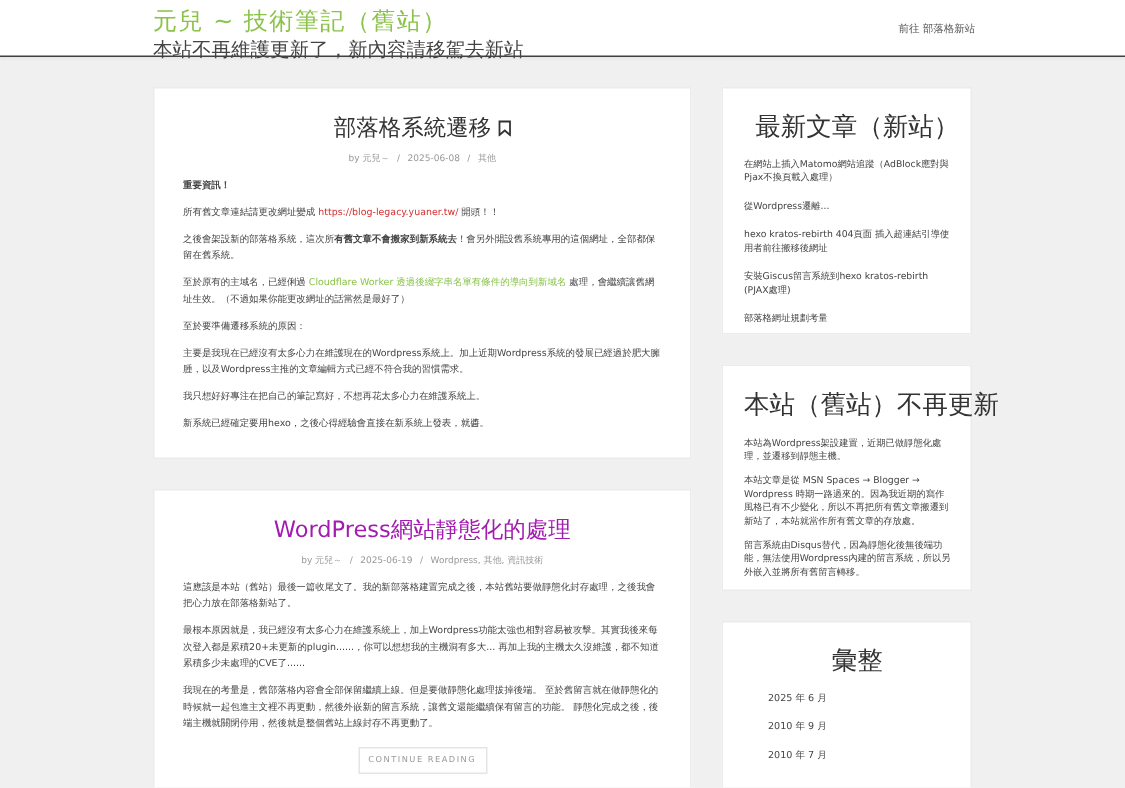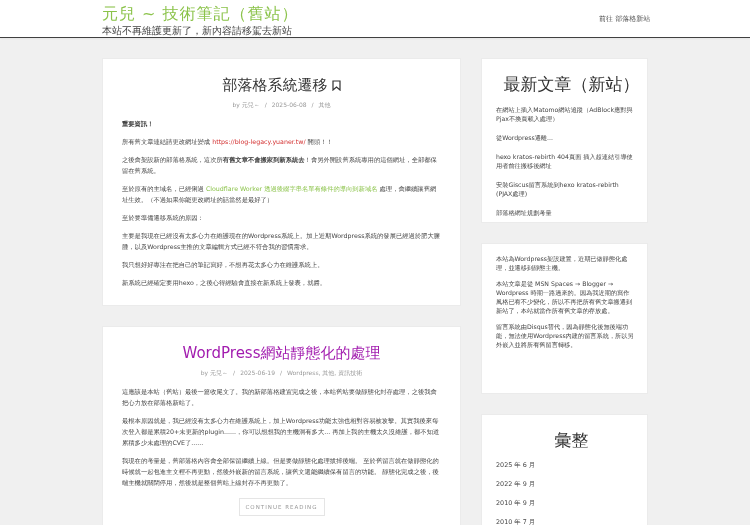--- a/index.html
+++ b/index.html
@@ -16,21 +16,21 @@
     border-bottom: 1px solid #404040;
     box-shadow: 0 1px 2px rgba(0,0,0,0.05);
   }
   .site-title {
     position: absolute; left: 102px; top: 4px;
     font-size: 16px; color: #8bc34a; letter-spacing: 1px;
     white-space: nowrap;
   }
   .site-desc {
     position: absolute; left: 102px; top: 24px;
-    font-size: 10px; color: #444; white-space: nowrap;
+    font-size: 13px; color: #444; white-space: nowrap;
   }
   .nav-link {
     position: absolute; left: 599px; top: 14px;
     font-size: 7px; color: #555; white-space: nowrap; text-decoration: none;
   }
 
   .card {
     position: absolute; background: #fff;
     border: 1px solid #ebebeb;
   }
@@ -78,21 +78,21 @@
     text-align: center;
   }
   .w-list { list-style: none; padding: 0 12px 0 14px; margin-top: 9px; }
   .w-list li {
     font-size: 6.2px; line-height: 9px; color: #444; margin-bottom: 10px;
   }
   .w-list li a { color: #444; text-decoration: none; }
   .w-text { padding: 0 12px 0 14px; margin-top: 10px; }
   .w-text p { font-size: 6.2px; line-height: 9px; color: #444; margin-bottom: 7px; }
   .archive-list { list-style: none; padding-left: 14px; margin-top: 9px; }
-  .archive-list li { font-size: 6.4px; color: #444; height: 19px; line-height: 9px; }
+  .archive-list li { font-size: 6.4px; color: #444; height: 19px; line-height: 9px; margin-left: 16px; }
   .archive-list li a { color: #444; text-decoration: none; }
 </style>
 </head>
 <body>
 
 <div class="header">
   <a class="site-title">元兒 ~ 技術筆記（舊站）</a>
   <div class="site-desc">本站不再維護更新了，新內容請移駕去新站</div>
   <a class="nav-link">前往 部落格新站</a>
 </div>
@@ -138,28 +138,28 @@
   <ul class="w-list">
     <li><a>在網站上插入Matomo網站追蹤（AdBlock應對與 Pjax不換頁載入處理）</a></li>
     <li><a>從Wordpress遷離...</a></li>
     <li><a>hexo kratos-rebirth 404頁面 插入超連結引導使用者前往搬移後網址</a></li>
     <li><a>安裝Giscus留言系統到hexo kratos-rebirth (PJAX處理)</a></li>
     <li><a>部落格網址規劃考量</a></li>
   </ul>
 </aside>
 
 <aside class="card widget w2">
+  <h3 class="widget-title">本站（舊站）不再更新</h3>
   <div class="w-text">
     <p>本站為Wordpress架設建置，近期已做靜態化處理，並遷移到靜態主機。</p>
     <p>本站文章是從 MSN Spaces → Blogger → Wordpress 時期一路過來的。因為我近期的寫作風格已有不少變化，所以不再把所有舊文章搬遷到新站了，本站就當作所有舊文章的存放處。</p>
     <p>留言系統由Disqus替代，因為靜態化後無後端功能，無法使用Wordpress內建的留言系統，所以另外嵌入並將所有舊留言轉移。</p>
   </div>
 </aside>
 
 <aside class="card widget w3">
   <h3 class="widget-title">彙整</h3>
   <ul class="archive-list">
     <li><a>2025 年 6 月</a></li>
-    <li><a>2022 年 9 月</a></li>
     <li><a>2010 年 9 月</a></li>
     <li><a>2010 年 7 月</a></li>
   </ul>
 </aside>
 
 </body></html>

